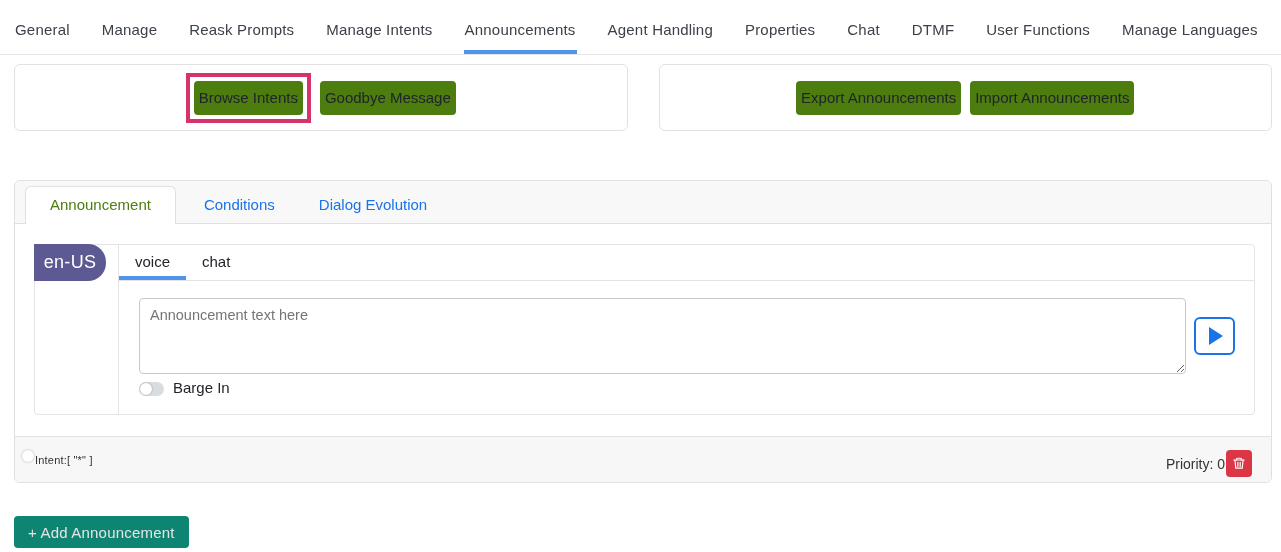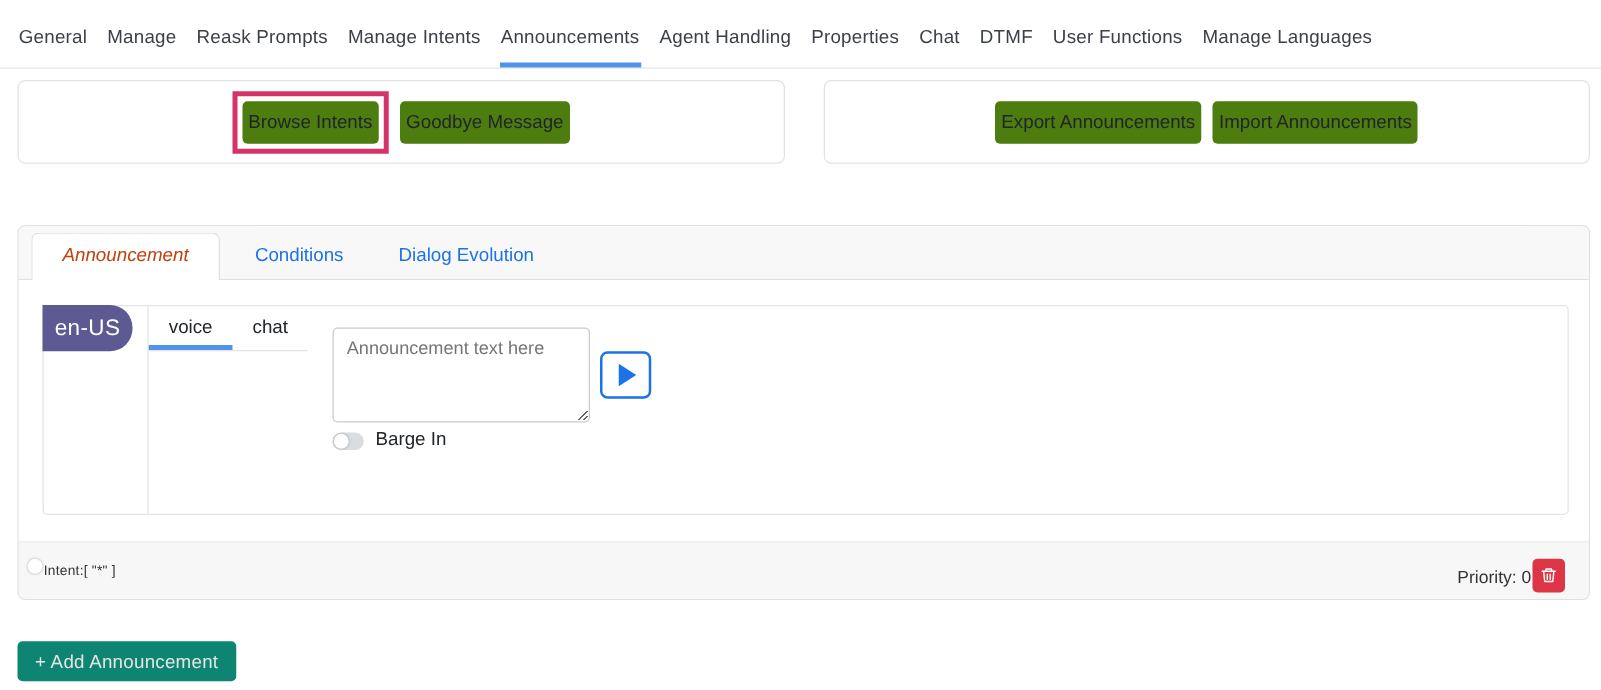--- a/index.html
+++ b/index.html
@@ -7,21 +7,21 @@
   body {
     font-family: "Liberation Sans", sans-serif;
     color: #3c4048;
     overflow: hidden;
   }
 
   
   .topnav {
     display: flex;
     align-items: flex-end;
-    gap: 14px;
+    gap: 30px;
     padding: 10px 14px 0 14px;
     border-bottom: 1px solid #e6e6e6;
     height: 55px;
   }
   .nav-tab {
     position: relative;
     font-size: 15px;
     letter-spacing: .2px;
     color: #3c4048;
     padding: 8px 1px 16px 1px;
@@ -89,27 +89,26 @@
   }
   .card-tab {
     font-size: 15px;
     padding: 9px 16px 10px 16px;
     color: #1a73e8;
     cursor: pointer;
     white-space: nowrap;
   }
   .card-tab.active {
     background: #ffffff;
-    color: #c2410c;
+    color: #4d7c0f;
     border: 1px solid #e0e0e0;
     border-bottom: none;
     border-radius: 6px 6px 0 0;
     margin-bottom: -1px;
     padding: 9px 24px 11px 24px;
-    font-style: italic;
   }
   .card-tab + .card-tab { margin-left: 12px; }
 
   .card-body { padding: 20px 16px 21px 19px; background: #fff; }
 
   .lang-row {
     display: flex;
     border: 1px solid #e4e4e8;
     border-radius: 4px;
     min-height: 168px;
@@ -125,21 +124,21 @@
     margin: -1px 0 0 -1px;
     background: #5d5a93;
     color: #ffffff;
     font-size: 18px;
     letter-spacing: .3px;
     border-radius: 0 18px 18px 0;
     display: flex;
     align-items: center;
     justify-content: center;
   }
-  .channel-col { flex: 1; display: flex; }
+  .channel-col { flex: 1; display: flex; flex-direction: column; }
   .channel-tabs {
     display: flex;
     border-bottom: 1px solid #e4e4e8;
     height: 36px;
   }
   .channel-tab {
     position: relative;
     font-size: 15px;
     color: #212529;
     padding: 8px 16px;

